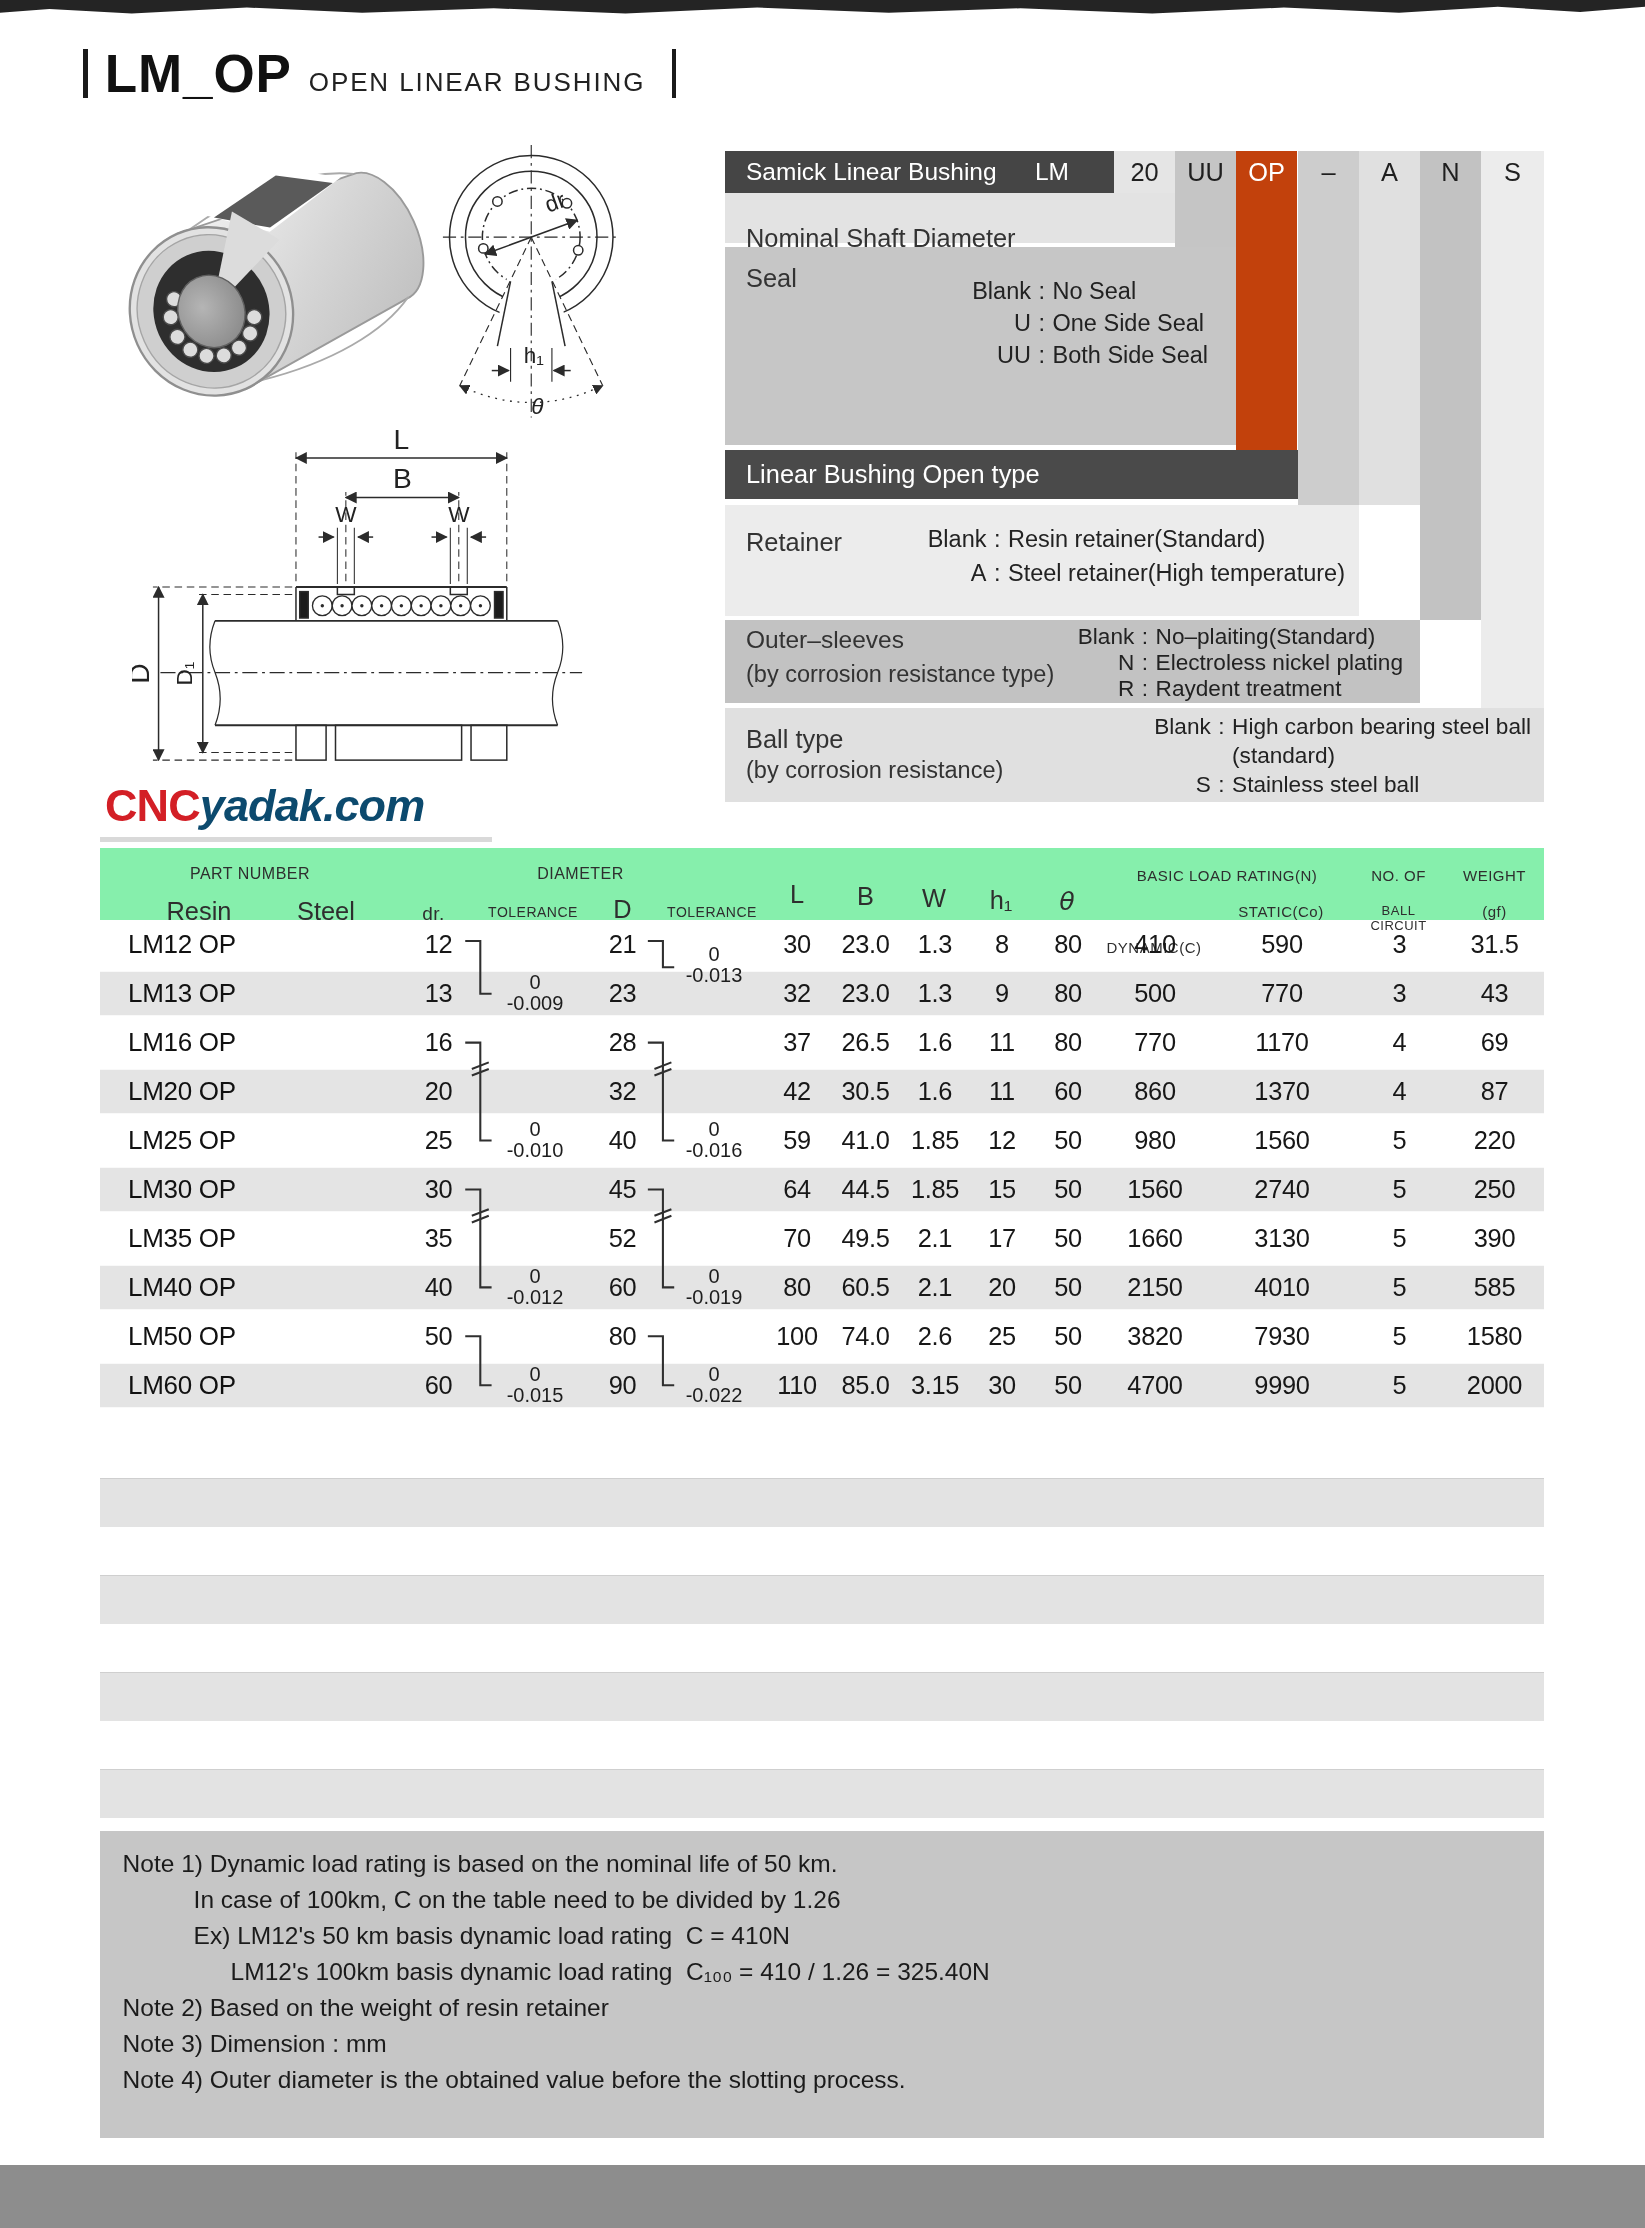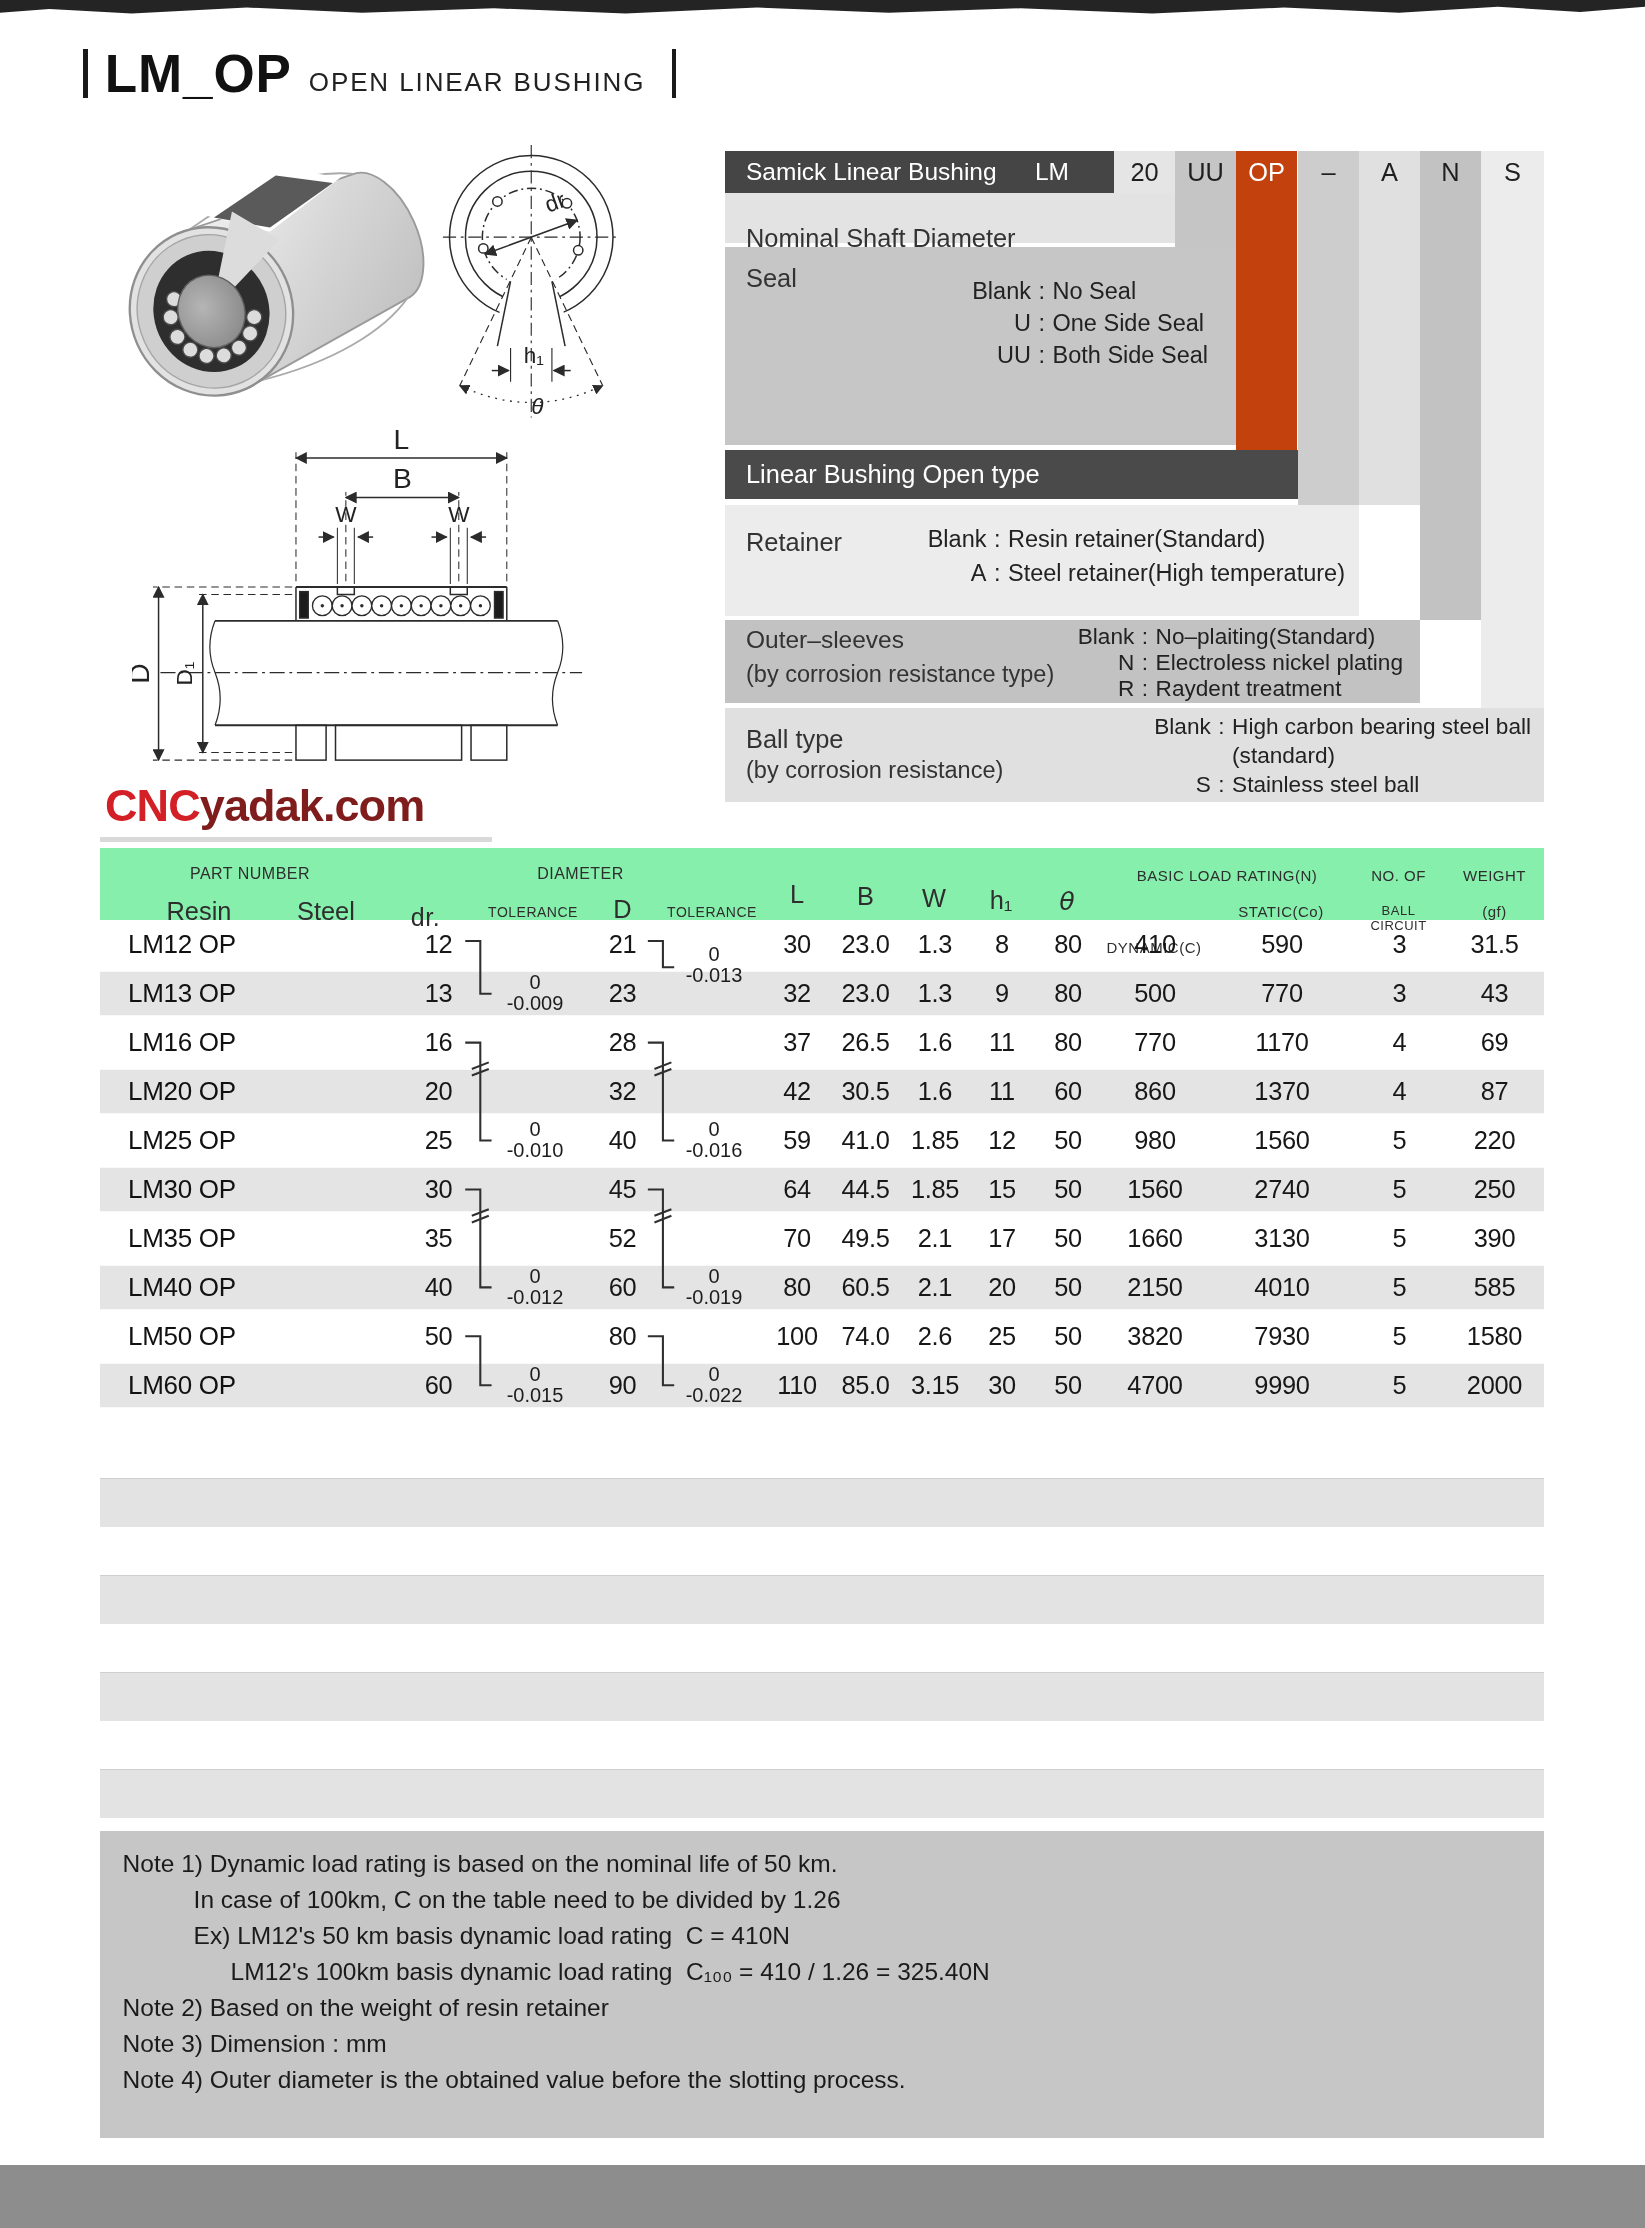--- a/index.html
+++ b/index.html
@@ -15,21 +15,21 @@
   
   .titlebar{position:absolute;left:83px;top:49px;display:flex;align-items:flex-end;gap:17px;}
   .vbar{width:4.7px;height:49px;background:#1a1a1a;}
   .vbar.r{margin-left:9.4px;}
   .t-main{font-size:53px;font-weight:bold;letter-spacing:0.9px;line-height:49px;color:#111;}
   .t-sub{font-size:26px;letter-spacing:1.9px;line-height:32px;color:#222;}
 
   
   .logo{position:absolute;left:105px;top:780px;font-size:45px;font-weight:bold;letter-spacing:-0.9px;}
   .logo .red{color:#d31f26;}
-  .logo .gray{color:#7f1d1d;}
+  .logo .gray{color:#0c4a6e;font-style:italic;}
   .logo-rule{position:absolute;left:100px;top:837px;width:392px;height:4.7px;background:#d9d9d9;}
 
   
   .panel{position:absolute;left:725px;top:151px;width:819px;height:659px;}
   .brandbox{position:absolute;left:0;top:0;width:389px;height:42px;background:#454545;color:#fff;
             display:flex;align-items:center;justify-content:space-between;padding:0 45px 0 21px;box-sizing:border-box;
             font-size:24.5px;}
   .code-cell{position:absolute;top:0;height:42px;display:flex;align-items:center;justify-content:center;
              font-size:25.4px;color:#1f1f1f;}
   .t1{background:#e5e5e5;} .t2{background:#c5c5c5;} .t3{background:#c2410c;color:#fff;}
@@ -351,21 +351,21 @@
     <span class="red">CNC</span><span class="gray">yadak.com</span>
   </div>
   <div class="logo-rule"></div>
 
   <div class="table">
     <div class="thead">
       <div class="th th-sm" style="left:56px;top:17px;width:188px;">PART NUMBER</div>
       <div class="th th-lg" style="left:47px;top:49px;width:104px;text-align:center;">Resin</div>
       <div class="th th-lg" style="left:197px;top:49px;width:104px;text-align:left;">Steel</div>
       <div class="th th-sm" style="left:297px;top:17px;width:367px;">DIAMETER</div>
-      <div class="th th-sm" style="left:283px;top:55px;width:85px;font-size:25px;">dr.</div>
+      <div class="th th-sm" style="left:291px;top:55px;width:85px;font-size:19px;">dr.</div>
       <div class="th th-sm" style="left:381px;top:56px;width:104px;font-size:14px;">TOLERANCE</div>
       <div class="th th-lg" style="left:485px;top:47px;width:75px;">D</div>
       <div class="th th-sm" style="left:560px;top:56px;width:104px;font-size:14px;">TOLERANCE</div>
       <div class="th th-lg" style="left:664px;top:32px;width:66px;">L</div>
       <div class="th th-lg" style="left:730px;top:34px;width:71px;">B</div>
       <div class="th th-lg" style="left:800px;top:36px;width:68px;">W</div>
       <div class="th th-lg" style="left:868px;top:38px;width:66px;">h₁</div>
       <div class="th th-lg th-theta" style="left:934px;top:38px;width:66px;">θ</div>
       <div class="th th-sm" style="left:1000px;top:19px;width:254px;font-size:15px;">BASIC LOAD RATING(N)</div>
       <div class="th th-sm" style="left:1000px;top:55px;width:108px;font-size:15px;margin-top:36px;">DYNAMIC(C)</div>

